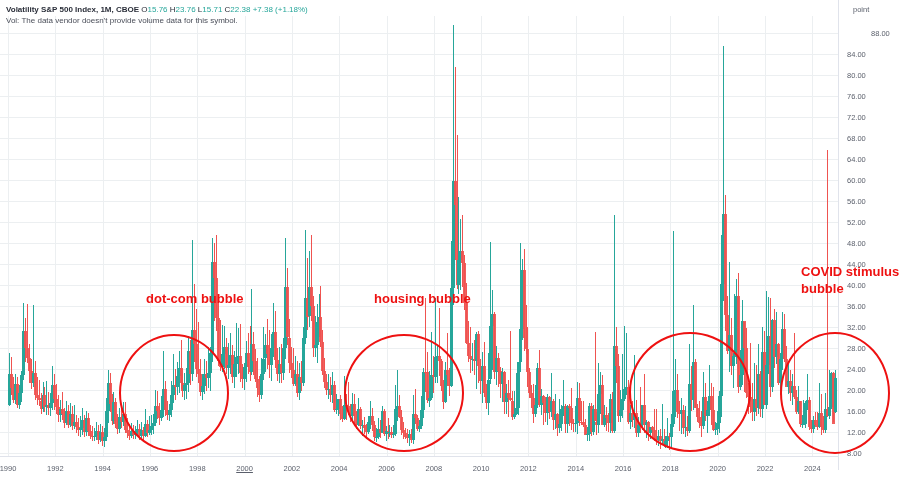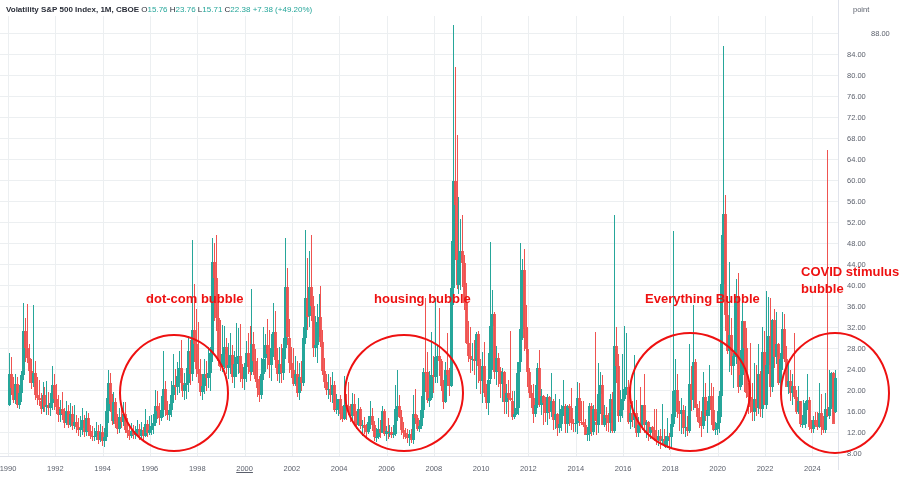--- a/index.html
+++ b/index.html
@@ -135,22 +135,23 @@
 
 <div id="app">
 
   <div id="legend">
     <div>
       <span class="title">Volatility S&amp;P 500 Index, 1M, CBOE</span>
       <span class="ohlc-label">O</span><span class="up">15.76</span>
       <span class="ohlc-label">H</span><span class="up">23.76</span>
       <span class="ohlc-label">L</span><span class="up">15.71</span>
       <span class="ohlc-label">C</span><span class="up">22.38</span>
-      <span class="up">+7.38 (+49.20%)</span>
+      <span class="up">+7.38 (+1.18%)</span>
     </div>
+    <div class="vol-line">Vol: The data vendor doesn't provide volume data for this symbol.</div>
   </div>
 
   <div id="plot">
     <div id="grid">
         <div class="gridline-h" style="top: 17px;"></div>
         <div class="gridline-h" style="top: 38px;"></div>
         <div class="gridline-h" style="top: 59px;"></div>
         <div class="gridline-h" style="top: 80px;"></div>
         <div class="gridline-h" style="top: 101px;"></div>
         <div class="gridline-h" style="top: 122px;"></div>
@@ -1076,22 +1077,20 @@
       <div class="time-tick" style="left: 717.714px;">2020</div>
       <div class="time-tick" style="left: 765.029px;">2022</div>
       <div class="time-tick" style="left: 812.343px;">2024</div>
     </div>
 
 
   <div class="bubble-label" id="lbl-0" style="left:146px; top:290px;">dot-com
 bubble</div>
   <div class="bubble-label" id="lbl-1" style="left:374px; top:290px;">housing
 bubble</div>
-  <div class="bubble-label" id="lbl-2" style="left:645px; top:290px;">Everything
-Bubble</div>
   <div class="bubble-label" id="lbl-3" style="left:801px; top:263px;">COVID
 stimulus
 bubble</div>
 
   <div class="ellipse" style="left:119px; top:334px; width:110px; height:118px;"></div>
   <div class="ellipse" style="left:344px; top:334px; width:120px; height:118px;"></div>
   <div class="ellipse" style="left:629px; top:332px; width:122px; height:120px;"></div>
   <div class="ellipse" style="left:780px; top:332px; width:110px; height:122px;"></div>
 
 

